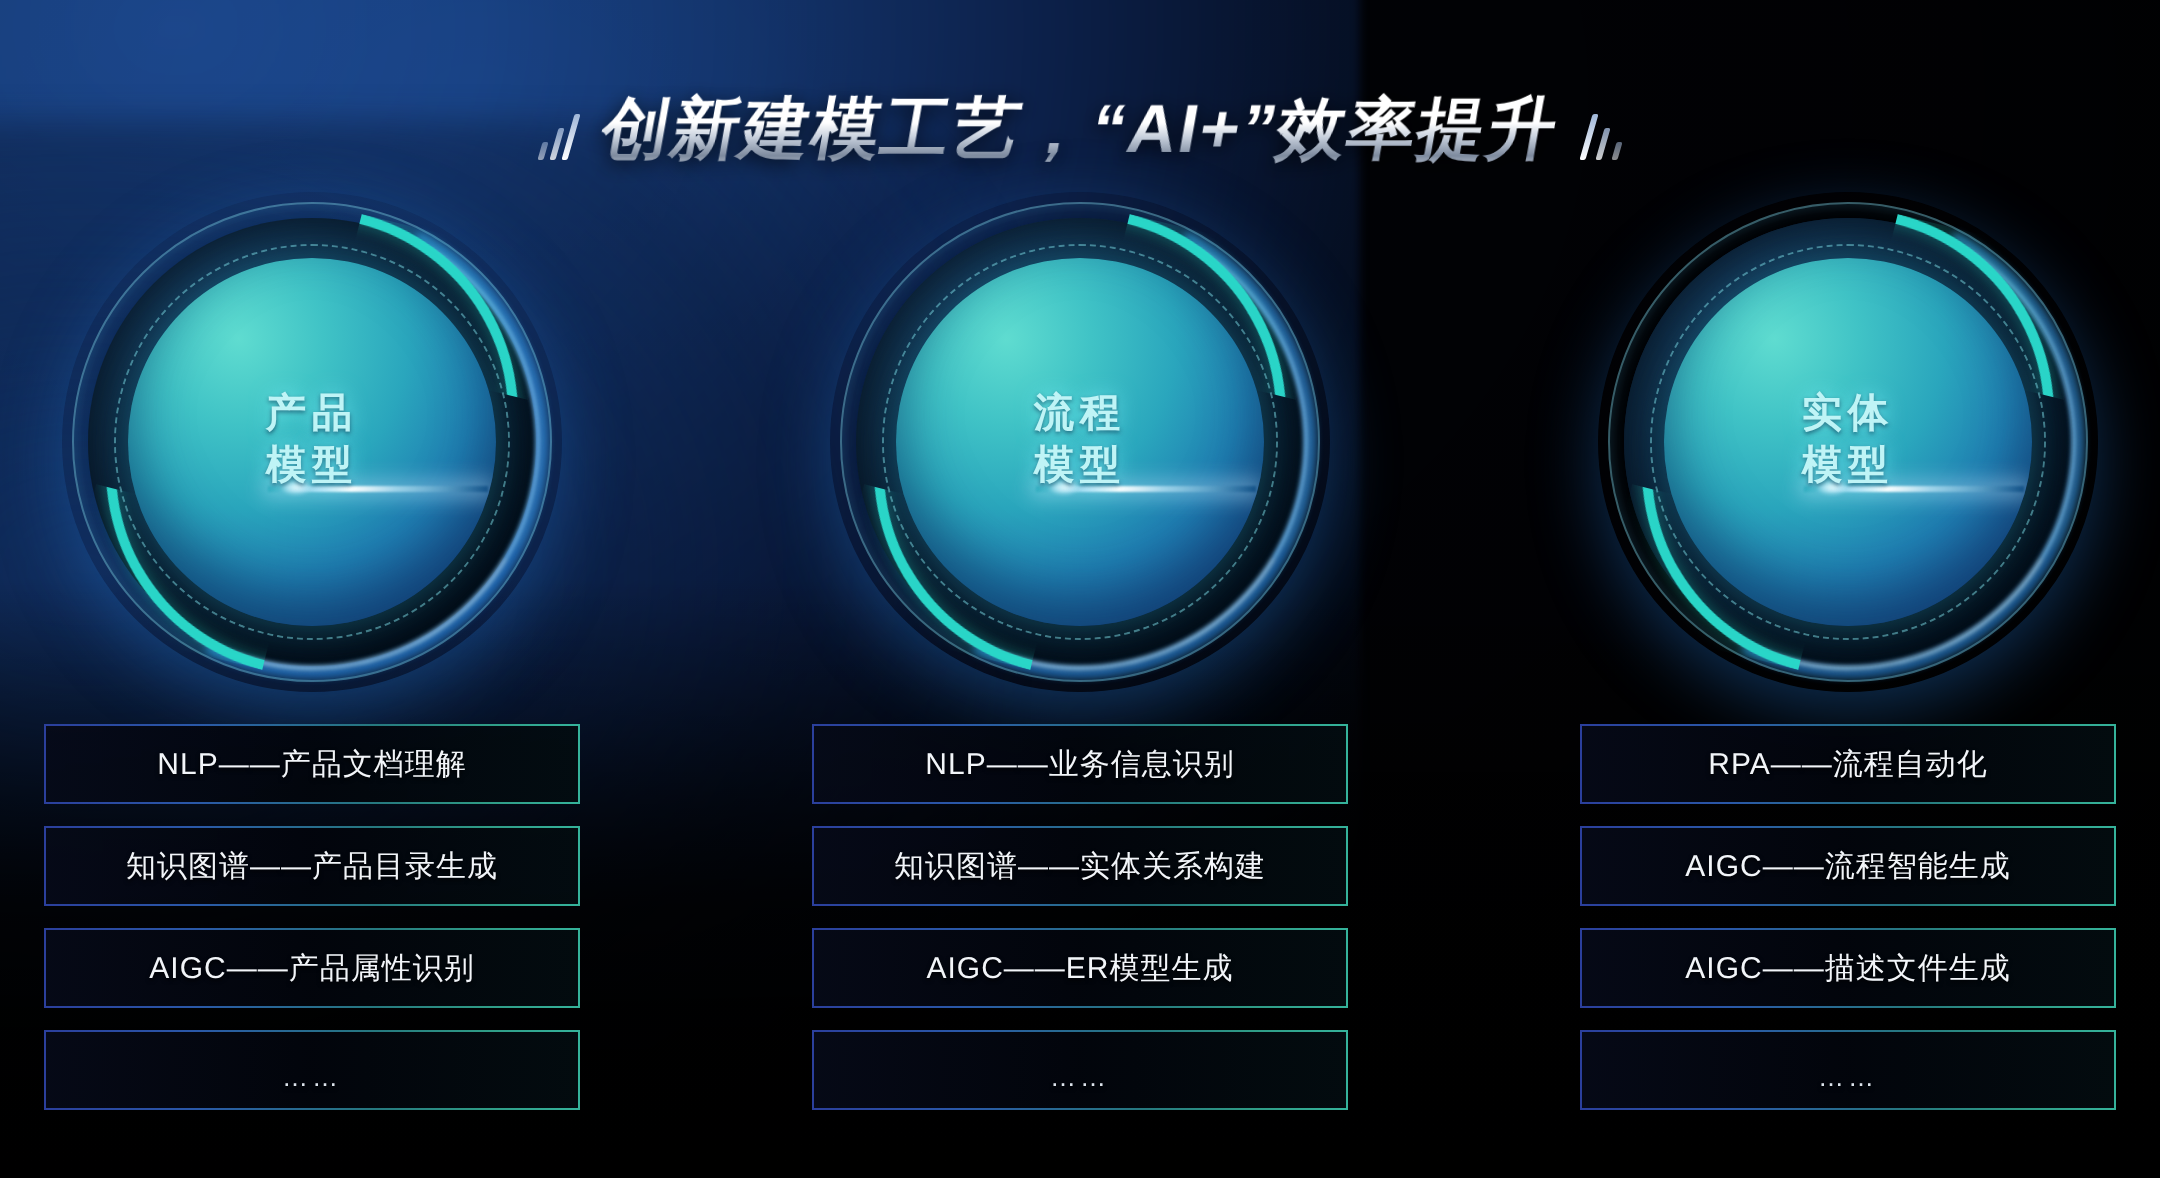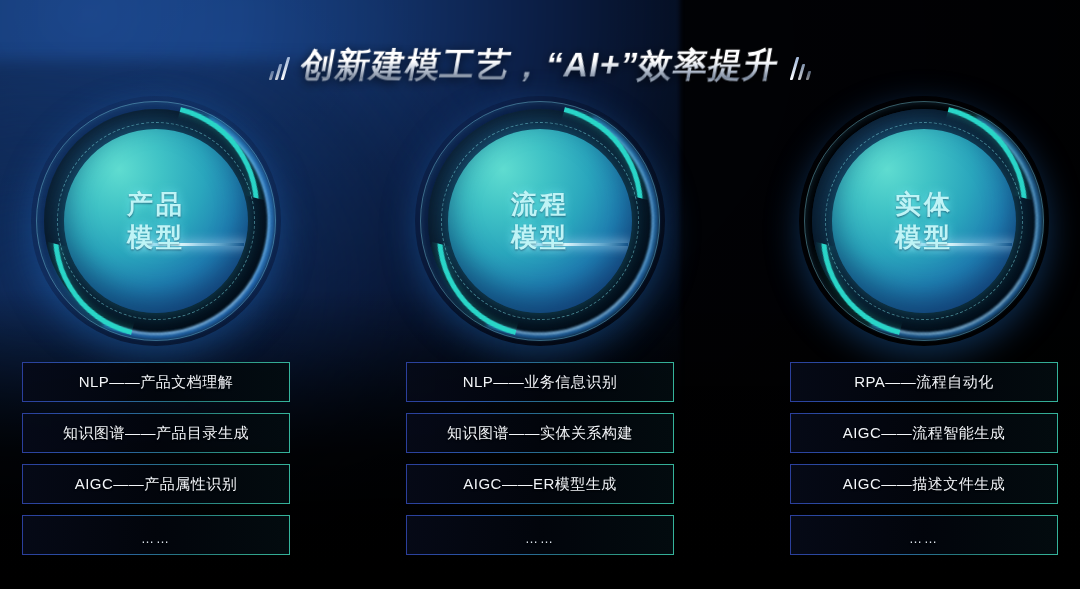--- a/index.html
+++ b/index.html
@@ -169,21 +169,21 @@
       radial-gradient(circle at 30% 22%, #5fdcd0 0%, #40c3c6 22%, #2aa6bd 44%, #1f7fb2 64%, #1b5c9e 82%, #1a4a8c 100%);
     box-shadow:
       0 0 22px rgba(50,190,200,.35),
       inset 0 -14px 28px rgba(10,40,80,.55);
     display:flex; flex-direction:column;
     align-items:center; justify-content:center;
     overflow:hidden;
   }
   .disc-line1,.disc-line2{
     position:relative; z-index:3;
-    font-size:26px; font-weight:bold;
+    font-size:20px; font-weight:bold;
     letter-spacing:3px;
     color:#bff4f6;
     text-shadow:0 0 10px rgba(120,240,250,.75), 0 1px 2px rgba(0,30,60,.7);
     line-height:1.28;
   }
   
   .flare{
     position:absolute; z-index:2;
     left:38%; top:62%;
     width:110px; height:3px;

